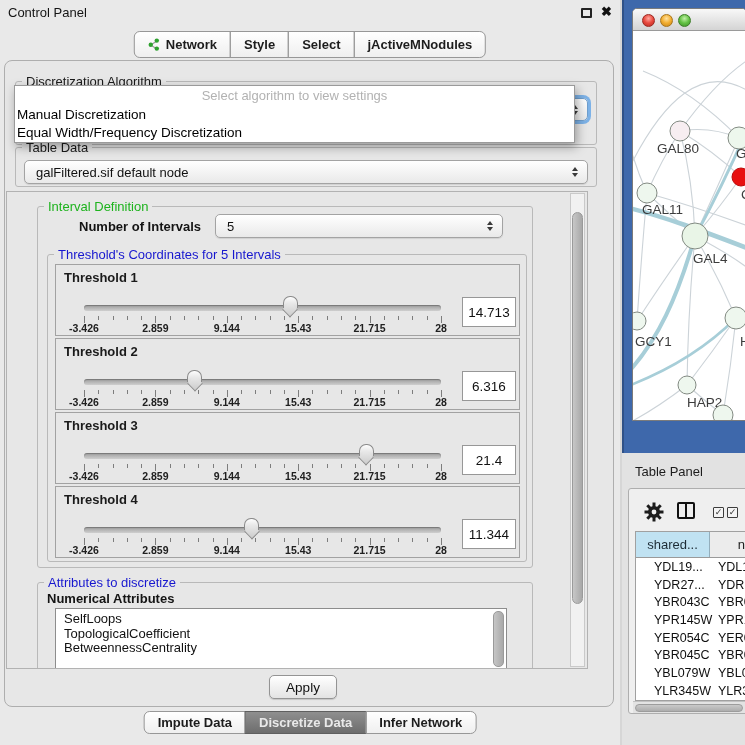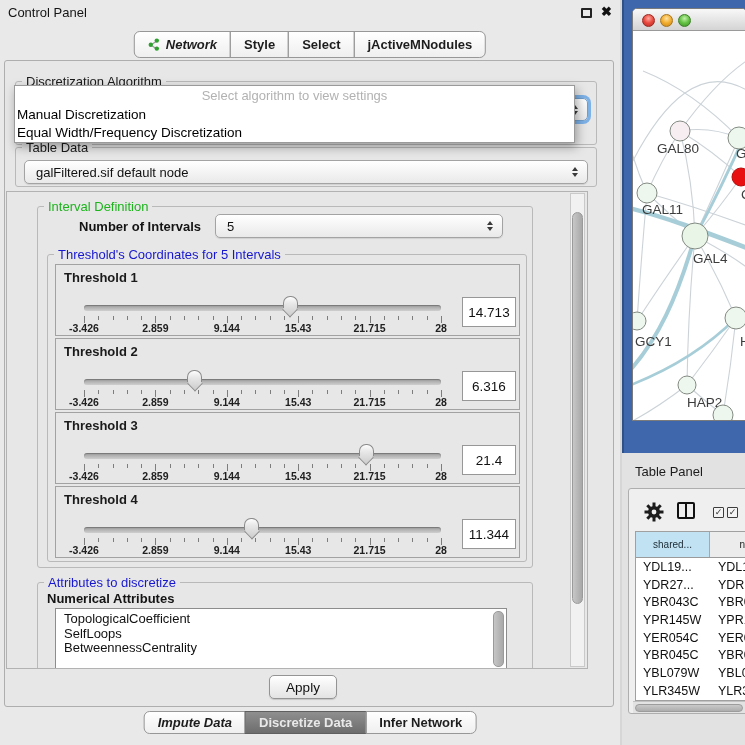--- a/index.html
+++ b/index.html
@@ -8,29 +8,29 @@
 
   
   .cp { position:absolute; left:0; top:0; width:620px; height:745px; background:#e9e9e9; }
   .cp-title { position:absolute; left:8px; top:5px; font-size:13px; color:#141414; }
   .float-btn { position:absolute; left:581px; top:8px; width:11px; height:10px; border:2px solid #222; border-radius:1px; background:transparent; }
   .close-btn { position:absolute; left:601px; top:4px; font-size:13px; font-weight:bold; color:#111; cursor:default; }
 
   .seg-bar { position:absolute; display:flex; left:50%; transform:translateX(-50%); }
   .seg-tab { display:flex; align-items:center; gap:5px; padding:0 13px; background:linear-gradient(#ffffff,#efefef);
              border:1px solid #979797; margin-left:-1px; font-size:13px; font-weight:bold; color:#1d1d1d; white-space:nowrap; }
-  .seg-tab:first-child { border-radius:6px 0 0 6px; margin-left:0;font-style:italic; }
+  .seg-tab:first-child { border-radius:6px 0 0 6px; margin-left:0; }
   .seg-tab:last-child { border-radius:0 6px 6px 0; }
   .seg-tab.selected { background:linear-gradient(#8f8f8f,#6d6d6d); color:#e9e9e9; border-color:#5f5f5f; }
   .top-tabs { top:31px; height:27px; }
   .bottom-tabs { top:711px; height:23px; }
   .net-ico { width:13px; height:13px; }
 
   .main-panel { position:absolute; left:4px; top:60px; width:610px; height:647px; background:#e7e7e7;
-                border:1px solid #aeaeae; border-radius:3px; }
+                border:1px solid #aeaeae; border-radius:8px; }
 
   .group { position:absolute; border:1px solid #b9b9b9; border-radius:3px; }
   .group-title { position:absolute; top:-8px; left:6px; background:#e7e7e7; padding:0 4px; font-size:13px; line-height:15px; white-space:nowrap; }
   .t-black { color:#1a1a1a; } .t-green { color:#1db31d; } .t-blue { color:#1717cf; }
 
   
   .combo { position:absolute; background:linear-gradient(#ffffff,#e9e9e9); border:1px solid #a3a3a3; border-radius:5px;
            display:flex; align-items:center; padding-left:11px; font-size:13px; color:#111; box-shadow:0 1px 1px rgba(0,0,0,0.10); }
   .stepper { position:absolute; right:9px; top:50%; transform:translateY(-50%); display:flex; flex-direction:column; gap:2px; }
   .arr-up { width:0; height:0; border-left:3.5px solid transparent; border-right:3.5px solid transparent; border-bottom:4.5px solid #3a3a3a; }
@@ -94,25 +94,25 @@
   .tp-area { position:absolute; left:622px; top:453px; width:123px; height:292px; background:#e2e2e2; }
   .tp-title { position:absolute; left:13px; top:11px; font-size:13px; color:#1c1c1c; }
   .tp-panel { position:absolute; left:6px; top:35px; width:127px; height:226px; background:#efefef; border:1px solid #aeaeae; border-radius:3px; }
   .gear-ico { position:absolute; left:14px; top:12px; }
   .split-ico { position:absolute; left:48px; top:13px; width:18px; height:17px; border:2px solid #111; border-radius:2px; }
   .split-ico::after { content:""; position:absolute; left:50%; top:0; bottom:0; width:2px; background:#111; transform:translateX(-1px); }
   .chk { position:absolute; top:18px; width:11px; height:11px; border:1.5px solid #3d3d3d; border-radius:1px;
          font-size:9px; line-height:9px; text-align:center; color:#333; background:#f4f4f4; }
   .tbl { position:absolute; left:6px; top:42px; width:146px; height:170px; border:1px solid #a0a0a0; background:#ffffff; overflow:hidden; }
   .tbl-head { display:flex; height:26px; border-bottom:1px solid #9a9a9a; }
-  .th { display:flex; align-items:center; justify-content:center; font-size:10px; color:#1d2c36; height:100%; }
+  .th { display:flex; align-items:center; justify-content:center; font-size:13px; color:#1d2c36; height:100%; }
   .th.sel { width:74px; background:#c0e2f2; border-right:1px solid #93aebc; }
   .th.plain { width:70px; background:#ececec; color:#222; }
   .tr { display:flex; height:17.7px; align-items:center; font-size:12.5px; color:#101010; }
-  .td1 { width:74px; padding-left:7px; } .td2 { width:70px; padding-left:8px; }
+  .td1 { width:74px; padding-left:18px; } .td2 { width:70px; padding-left:8px; }
   .hscroll { position:absolute; left:4px; top:212px; width:118px; height:12px; background:#e3e3e3; border-top:1px solid #c2c2c2; }
   .hscroll .thumb { position:absolute; left:2px; top:2px; width:108px; height:8px; border-radius:4px;
                     background:linear-gradient(#c9c9c9,#adadad); border:1px solid #9c9c9c; }
 </style>
 </head>
 <body>
 
 <div class="cp">
   <div class="cp-title">Control Panel</div>
   <div class="float-btn"></div>
@@ -352,23 +352,23 @@
     <div class="thr-value">11.344</div>
   </div>
 </div>
 
       <div class="group" style="left:30px; top:390px; width:496px; height:110px;">
         <div class="group-title t-blue">Attributes to discretize</div>
       </div>
       <div class="bold-label" style="left:40px; top:399px;">Numerical Attributes</div>
       <div class="attr-list">
         <div id="attr-items" style="padding-top:3px;">
+  <div class="attr-item">SelfLoops</div>
+
   <div class="attr-item">TopologicalCoefficient</div>
-
-  <div class="attr-item">SelfLoops</div>
 
   <div class="attr-item">BetweennessCentrality</div>
 </div>
         <div class="sb"></div>
       </div>
 
       <div class="vscroll">
           <div class="thumb"></div>
         </div>
     </div>

